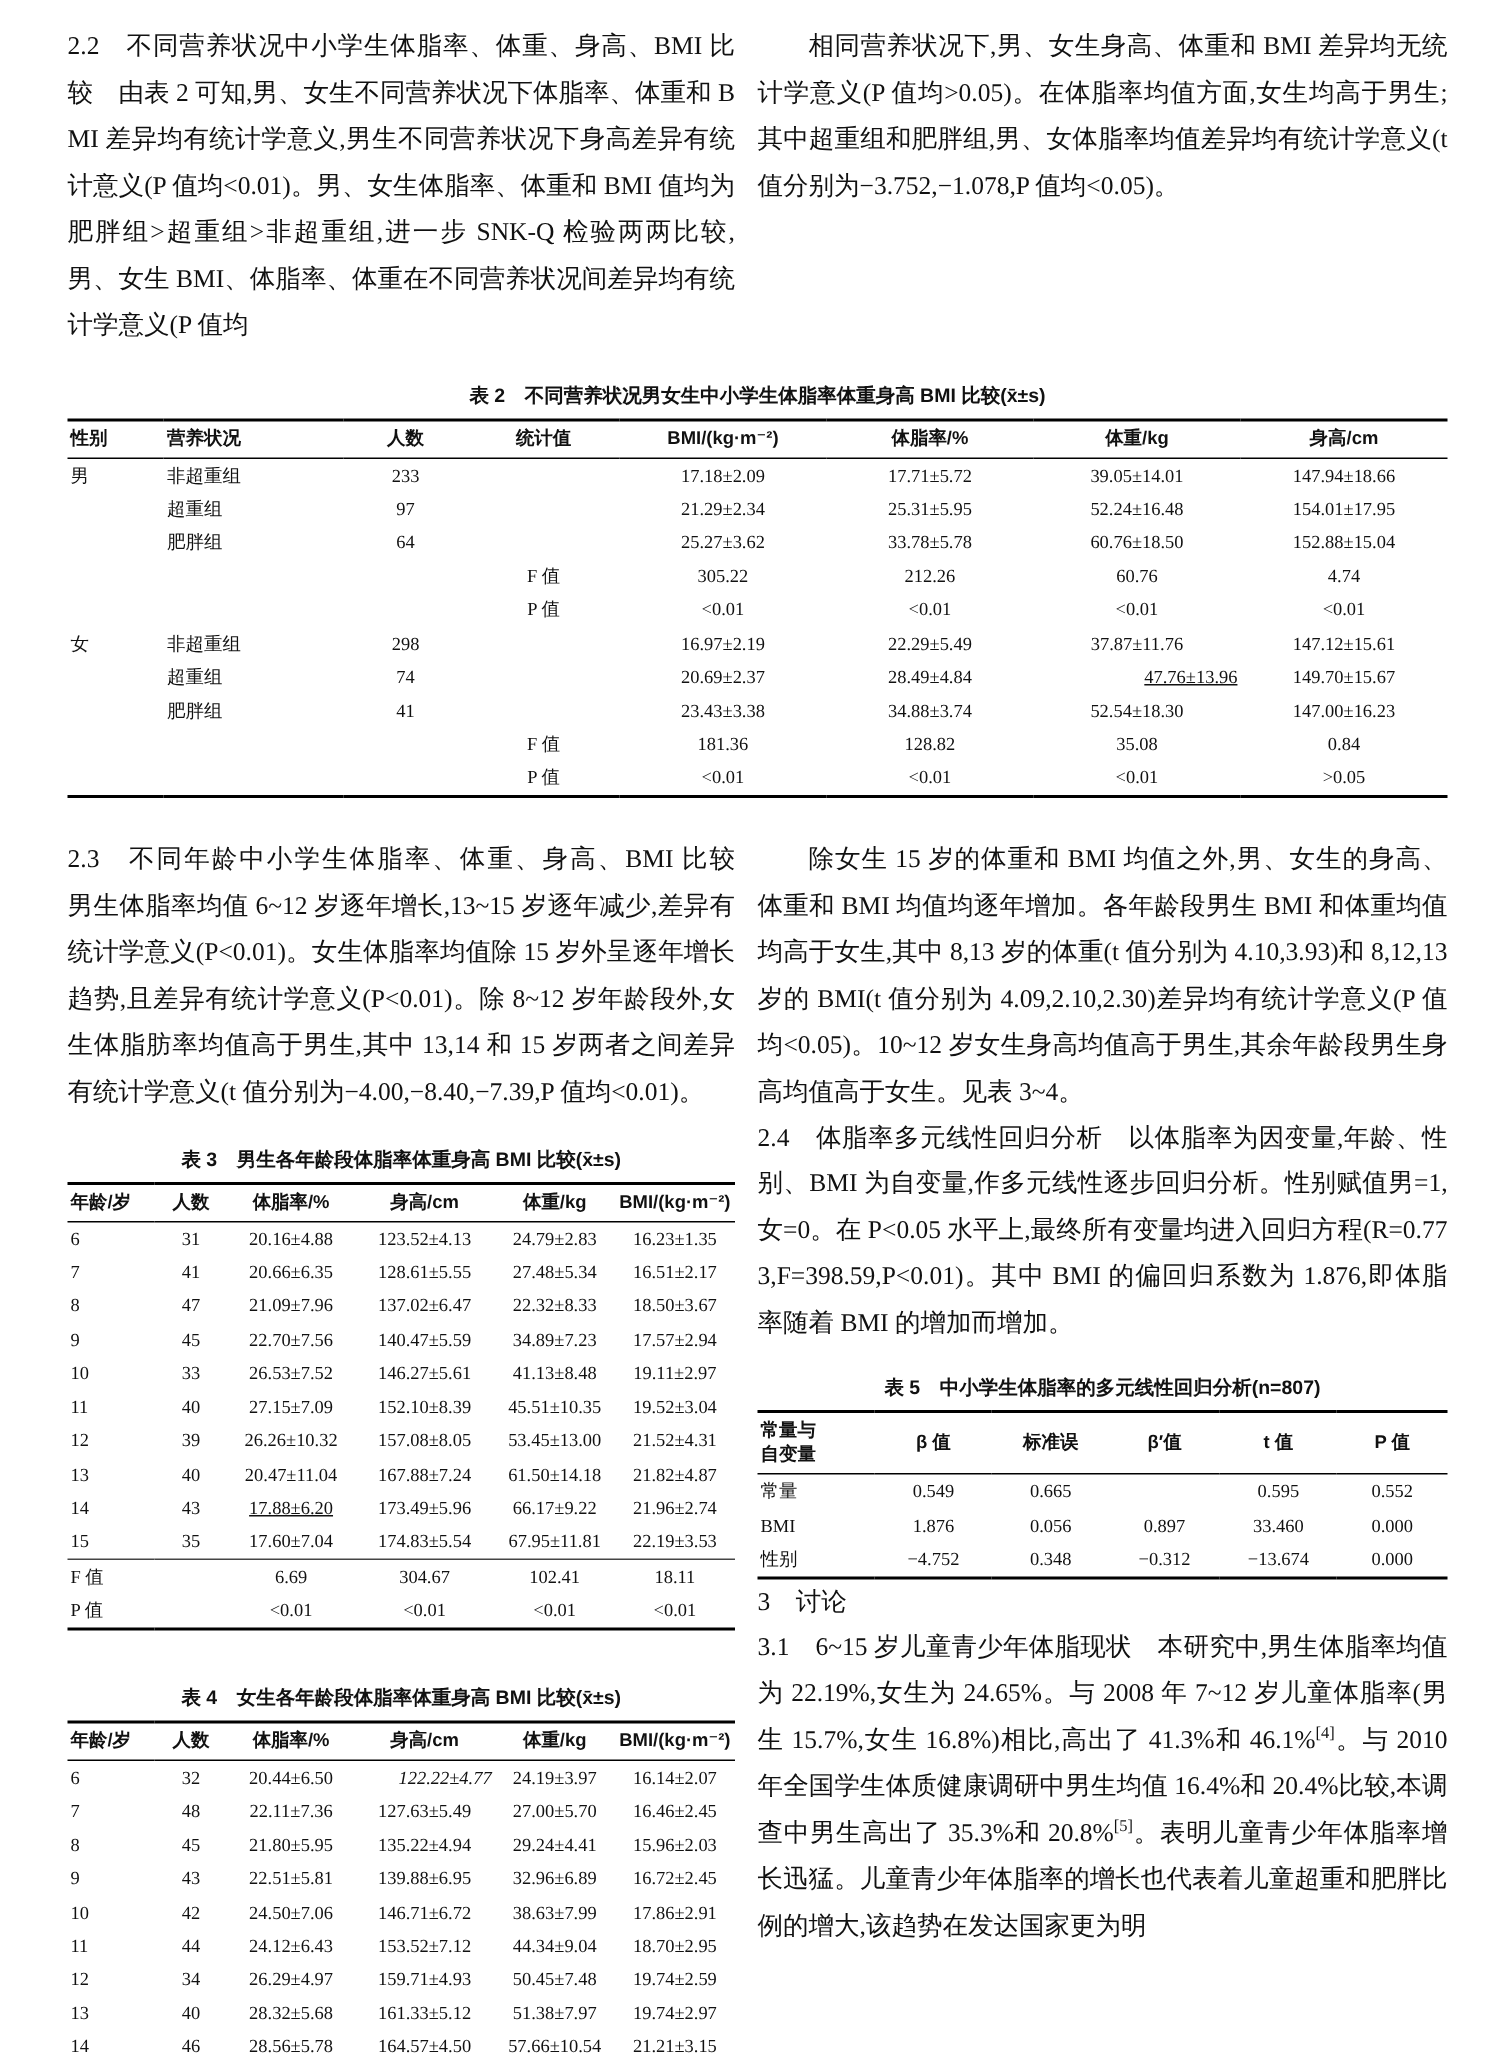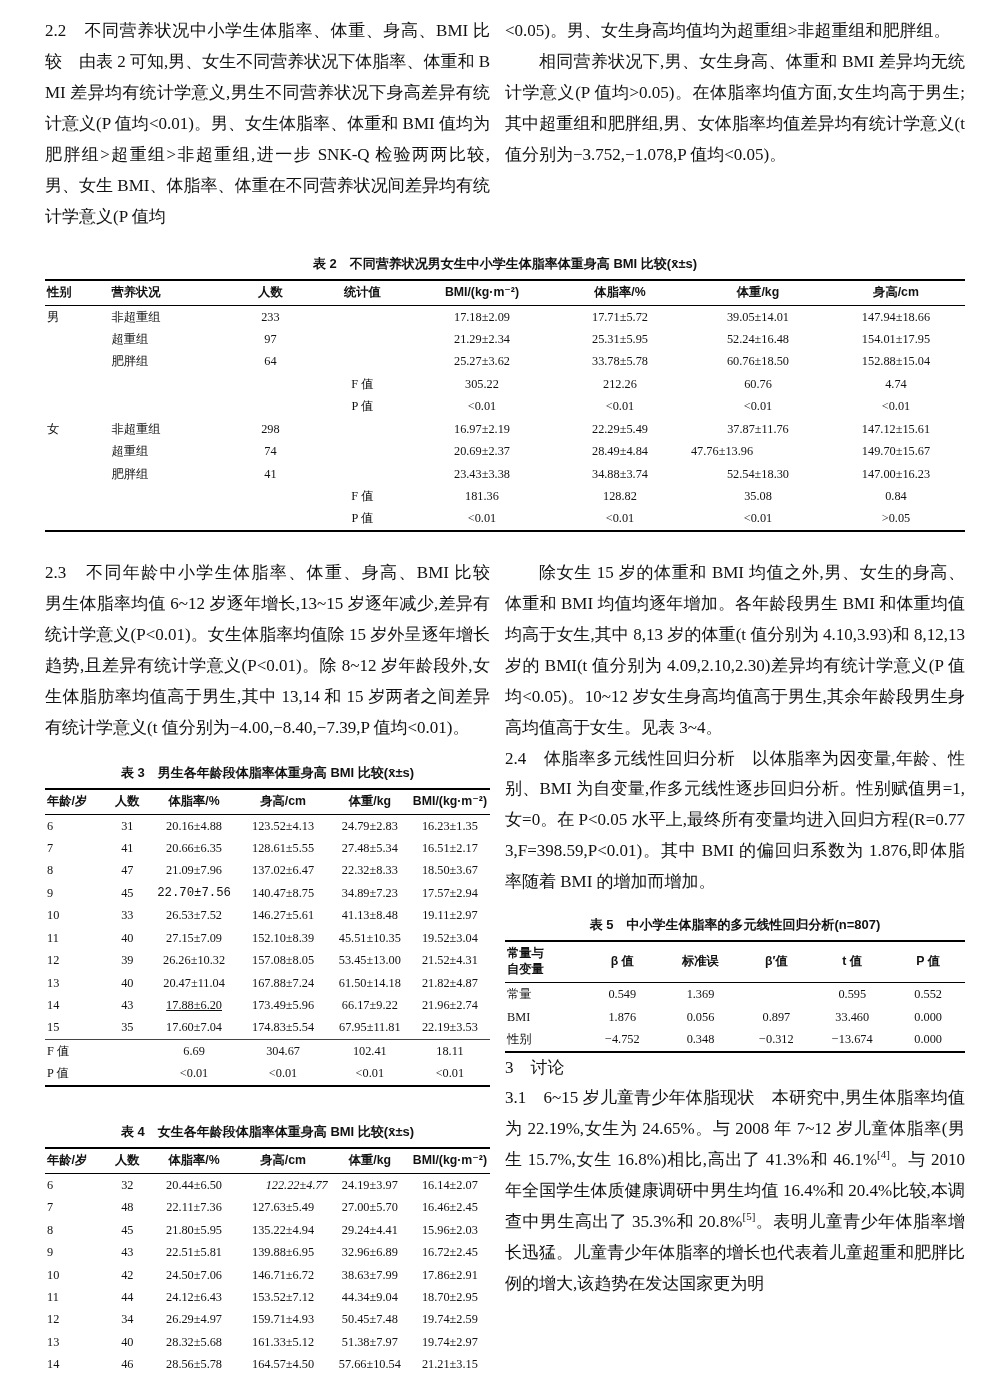--- a/index.html
+++ b/index.html
@@ -46,21 +46,20 @@
 </head>
 <body>
 
 <div class="page">
 
   <div class="cols">
     <div class="col-l">
       <p class="body-text">2.2　不同营养状况中小学生体脂率、体重、身高、BMI 比较　由表 2 可知,男、女生不同营养状况下体脂率、体重和 BMI 差异均有统计学意义,男生不同营养状况下身高差异有统计意义(P 值均&lt;0.01)。男、女生体脂率、体重和 BMI 值均为肥胖组&gt;超重组&gt;非超重组,进一步 SNK-Q 检验两两比较,男、女生 BMI、体脂率、体重在不同营养状况间差异均有统计学意义(P 值均</p>
     </div>
     <div class="col-r">
-      <p class="body-text">&lt;0.05)。男、女生身高均值均为超重组&gt;非超重组和肥胖组。</p>
       <p class="body-text indent">相同营养状况下,男、女生身高、体重和 BMI 差异均无统计学意义(P 值均&gt;0.05)。在体脂率均值方面,女生均高于男生;其中超重组和肥胖组,男、女体脂率均值差异均有统计学意义(t 值分别为−3.752,−1.078,P 值均&lt;0.05)。</p>
     </div>
   </div>
 
   <div class="table2-block">
     <p class="caption">表 2　不同营养状况男女生中小学生体脂率体重身高 BMI 比较(x̄±s)</p>
     <div>
         <table class="paper-table">
           <colgroup>
             <col style="width: 7%;">
@@ -145,21 +144,21 @@
               <td style="text-align: center;">37.87±11.76</td>
               <td style="text-align: center;">147.12±15.61</td>
             </tr>
             <tr>
               <td style="text-align: left;"></td>
               <td style="text-align: left;">超重组</td>
               <td style="text-align: center;">74</td>
               <td style="text-align: center;"></td>
               <td style="text-align: center;">20.69±2.37</td>
               <td style="text-align: center;">28.49±4.84</td>
-              <td style="text-align: left;">47.76±13.96</td>
+              <td style="text-align: right; text-decoration: underline;">47.76±13.96</td>
               <td style="text-align: center;">149.70±15.67</td>
             </tr>
             <tr>
               <td style="text-align: left;"></td>
               <td style="text-align: left;">肥胖组</td>
               <td style="text-align: center;">41</td>
               <td style="text-align: center;"></td>
               <td style="text-align: center;">23.43±3.38</td>
               <td style="text-align: center;">34.88±3.74</td>
               <td style="text-align: center;">52.54±18.30</td>
@@ -238,22 +237,22 @@
                   <td style="text-align: left;">8</td>
                   <td style="text-align: center;">47</td>
                   <td style="text-align: center;">21.09±7.96</td>
                   <td style="text-align: center;">137.02±6.47</td>
                   <td style="text-align: center;">22.32±8.33</td>
                   <td style="text-align: center;">18.50±3.67</td>
                 </tr>
                 <tr>
                   <td style="text-align: left;">9</td>
                   <td style="text-align: center;">45</td>
-                  <td style="text-align: center; font-family: Liberation Mono, monospace;">22.70±7.56</td>
-                  <td style="text-align: center;">140.47±8.75</td>
+                  <td style="text-align: center;">22.70±7.56</td>
+                  <td style="text-align: center;">140.47±5.59</td>
                   <td style="text-align: center;">34.89±7.23</td>
                   <td style="text-align: center;">17.57±2.94</td>
                 </tr>
                 <tr>
                   <td style="text-align: left;">10</td>
                   <td style="text-align: center;">33</td>
                   <td style="text-align: center;">26.53±7.52</td>
                   <td style="text-align: center;">146.27±5.61</td>
                   <td style="text-align: center;">41.13±8.48</td>
                   <td style="text-align: center;">19.11±2.97</td>
@@ -452,21 +451,21 @@
                   <th style="text-align: center;">标准误</th>
                   <th style="text-align: center;">β′值</th>
                   <th style="text-align: center;">t 值</th>
                   <th style="text-align: center;">P 值</th>
                 </tr>
               </thead>
               <tbody>
                 <tr>
                   <td style="text-align: left;">常量</td>
                   <td style="text-align: center;">0.549</td>
-                  <td style="text-align: center;">1.369</td>
+                  <td style="text-align: center;">0.665</td>
                   <td style="text-align: center;"></td>
                   <td style="text-align: center;">0.595</td>
                   <td style="text-align: center;">0.552</td>
                 </tr>
                 <tr>
                   <td style="text-align: left;">BMI</td>
                   <td style="text-align: center;">1.876</td>
                   <td style="text-align: center;">0.056</td>
                   <td style="text-align: center;">0.897</td>
                   <td style="text-align: center;">33.460</td>

